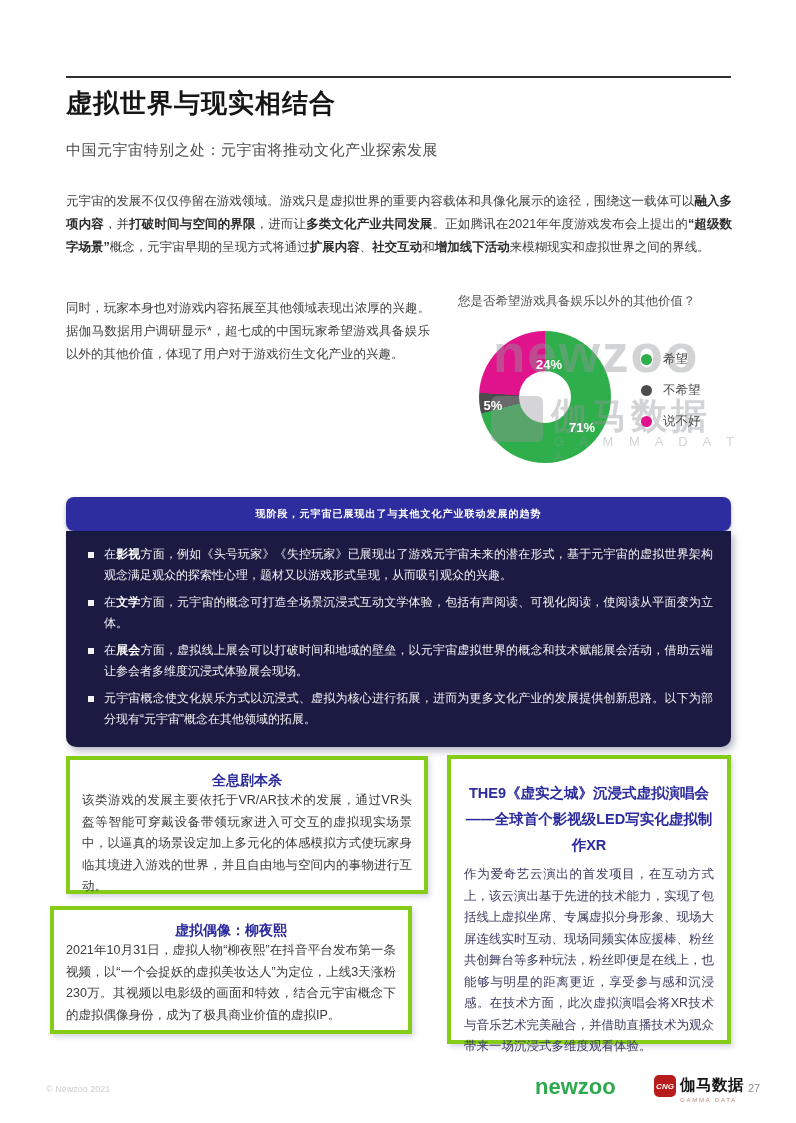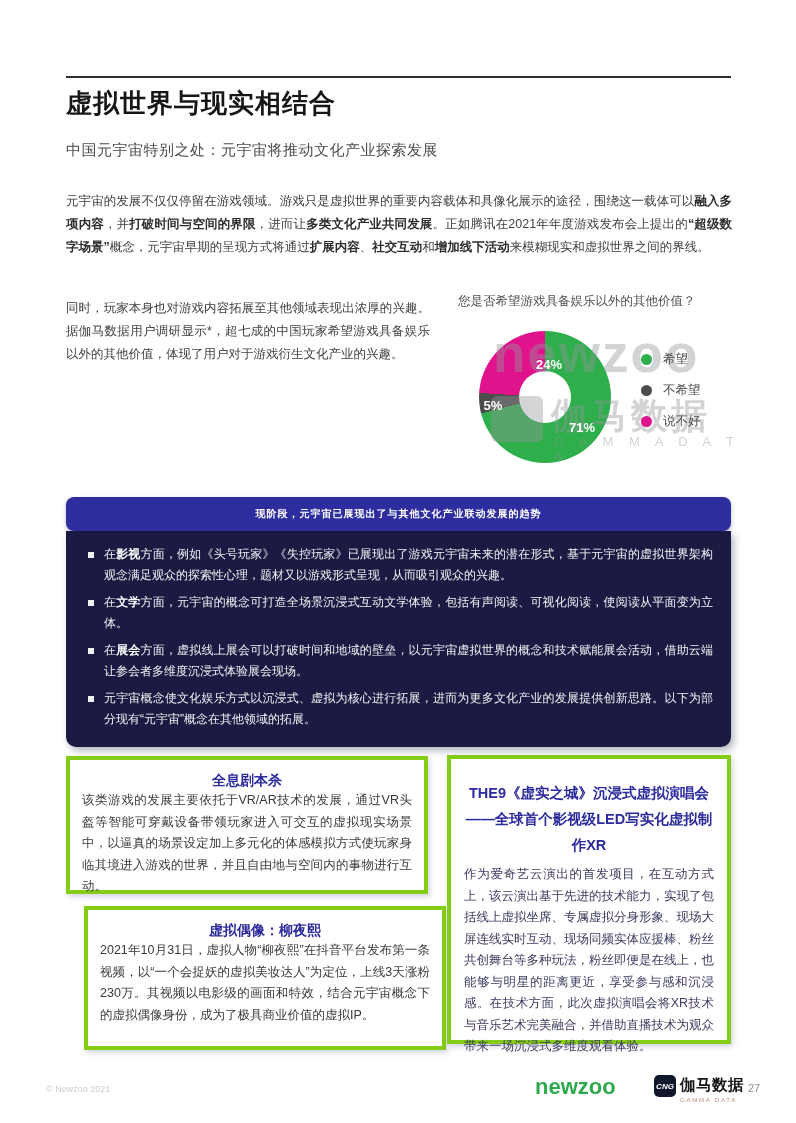--- a/index.html
+++ b/index.html
@@ -49,32 +49,32 @@
                padding:13px 18px 11px 14px; box-shadow:3px 4px 7px rgba(20,20,60,0.3); }
   .trend-box ul { list-style:none; }
   .trend-box li { display:flex; margin-bottom:6px; }
   .bullet-marker { flex:0 0 6px; width:6px; height:6px; background:#f2f2f4; margin:8px 10px 0 8px; }
   .bullet-text { flex:1; font-size:12px; line-height:21px; color:#f2f2f4; text-align:justify; }
   .bullet-text b { color:#ffffff; }
 
   
   .case-box { background:#ffffff; border:4px solid #84cc16; box-shadow:2px 3px 5px rgba(110,110,160,0.28); }
   .cb1 { left:66px; top:756px; width:362px; height:138px; }
-  .cb2 { left:84px; top:906px; width:362px; height:144px; }
+  .cb2 { left:50px; top:906px; width:362px; height:128px; }
   .cb3 { left:447px; top:755px; width:284px; height:289px; }
   .case-title { margin:12px 12px 0; text-align:center; font-size:14px; font-weight:bold; color:#2b2b9d; }
   .cb3 .case-title { font-size:14.5px; line-height:26px; margin-top:21px; }
   .case-body { margin:0 12px 0; font-size:12.5px; line-height:21.5px; color:#3a3a3a; text-align:justify; }
   .cb3 .case-body { margin:6px 13px 0; color:#3b3b60; line-height:21.5px; }
 
   
   .copyright { left:46px; top:1084px; font-size:9px; color:#cdcdcd; }
   .nz-logo { left:535px; top:1074px; font-size:22px; font-weight:bold; color:#2fa94e; }
   .cng { left:654px; top:1075px; display:flex; align-items:flex-start; }
-  .cng-square { width:22px; height:22px; background:#0f172a; border-radius:5px; color:#ffffff;
+  .cng-square { width:22px; height:22px; background:#b91c1c; border-radius:5px; color:#ffffff;
                 font-size:8px; font-weight:bold; font-style:italic; display:flex; align-items:center;
                 justify-content:center; }
   .cng-text { margin-left:4px; }
   .cng-name { font-size:15.5px; font-weight:bold; color:#141414; letter-spacing:0.5px;
               font-family:"Liberation Serif","DejaVu Serif",serif; }
   .cng-sub { font-size:6px; letter-spacing:1.8px; color:#bb8a7e; margin-top:1px; }
   .page-num { left:748px; top:1082px; font-size:11px; color:#8e8e8e; }
 </style>
 </head>
 <body>

